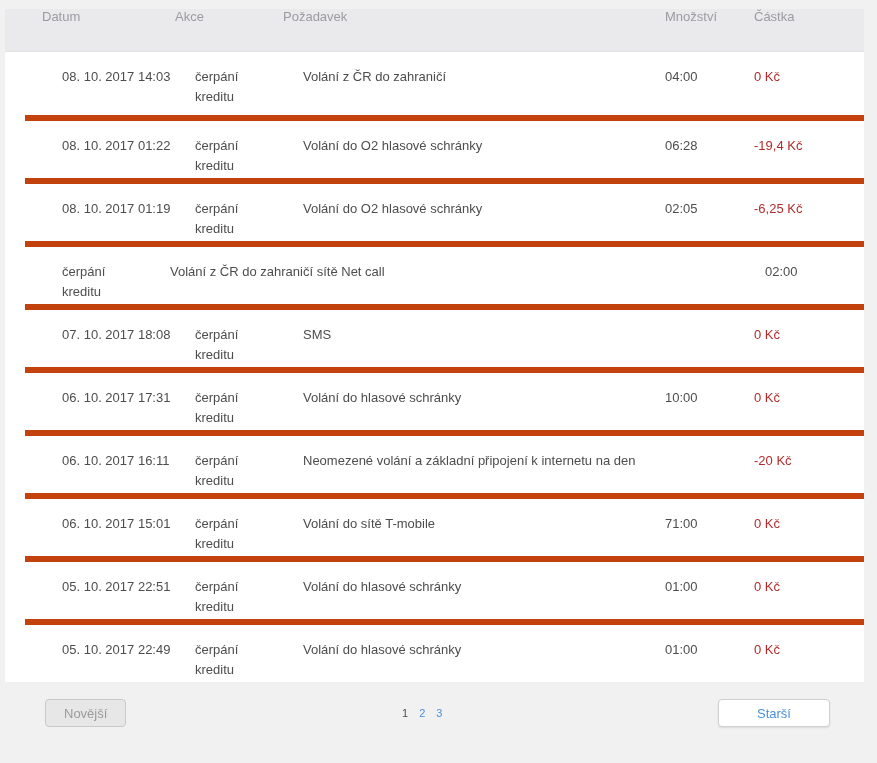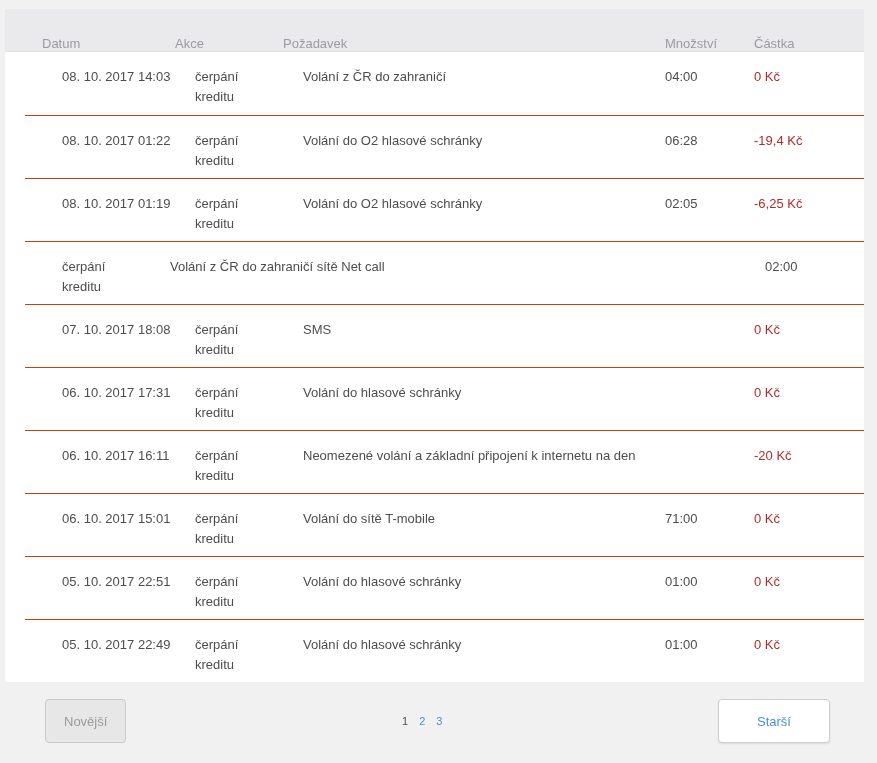--- a/index.html
+++ b/index.html
@@ -11,56 +11,56 @@
   }
   .panel {
     margin: 9px 13px 0 5px;
     width: 859px;
   }
   
   .thead {
     display: flex;
     background: #eaeaec;
     height: 43px;
-    align-items: flex-end;
+    align-items: flex-start;
     color: #9b9ba1;
     font-size: 13px;
     border-bottom: 1px solid #e2e2e4;
   }
   
   .tbody { background: #ffffff; padding-left: 20px; }
   .row {
     display: flex;
     min-height: 63px;
     background: #ffffff;
     padding-top: 15px;
     font-size: 13px;
     color: #4d4d4f;
     line-height: 20px;
   }
-  .row + .row { border-top: 1px solid #c2410c; }
+  .row + .row { border-top: 6px solid #c2410c; }
   
   .thead, .row { padding-left: 37px; padding-right: 10px; }
   .c-datum     { flex: 0 0 133px; }
   .c-akce      { flex: 0 0 108px; padding-right: 30px; }
   .c-pozadavek { flex: 1 1 auto; padding-right: 20px; }
   .c-mnozstvi  { flex: 0 0 89px; }
   .c-castka    { flex: 0 0 100px; }
   .row .c-castka { color: #b22b2b; }
   
   .footer {
     margin: 17px 13px 0 5px;
     width: 859px;
     display: flex;
     align-items: center;
   }
   .btn {
     font-family: "Liberation Sans", "DejaVu Sans", sans-serif;
     font-size: 13px;
-    height: 44px;
+    height: 28px;
     border-radius: 4px;
     cursor: pointer;
   }
   .btn-newer {
     margin-left: 40px;
     padding: 0 18px;
     background: #e7e7e8;
     border: 1px solid #c9c9cb;
     color: #9a9a9c;
     cursor: default;
@@ -133,20 +133,21 @@
     <div class="c-akce">čerpání kreditu</div>
     <div class="c-pozadavek">SMS</div>
     <div class="c-mnozstvi"></div>
     <div class="c-castka">0 Kč</div>
   </div>
 
   <div class="row">
     <div class="c-datum">06. 10. 2017 17:31</div>
     <div class="c-akce">čerpání kreditu</div>
     <div class="c-pozadavek">Volání do hlasové schránky</div>
+    <div class="c-mnozstvi">10:00</div>
     <div class="c-castka">0 Kč</div>
   </div>
 
   <div class="row">
     <div class="c-datum">06. 10. 2017 16:11</div>
     <div class="c-akce">čerpání kreditu</div>
     <div class="c-pozadavek">Neomezené volání a základní připojení k internetu na den</div>
     <div class="c-mnozstvi"></div>
     <div class="c-castka">-20 Kč</div>
   </div>

